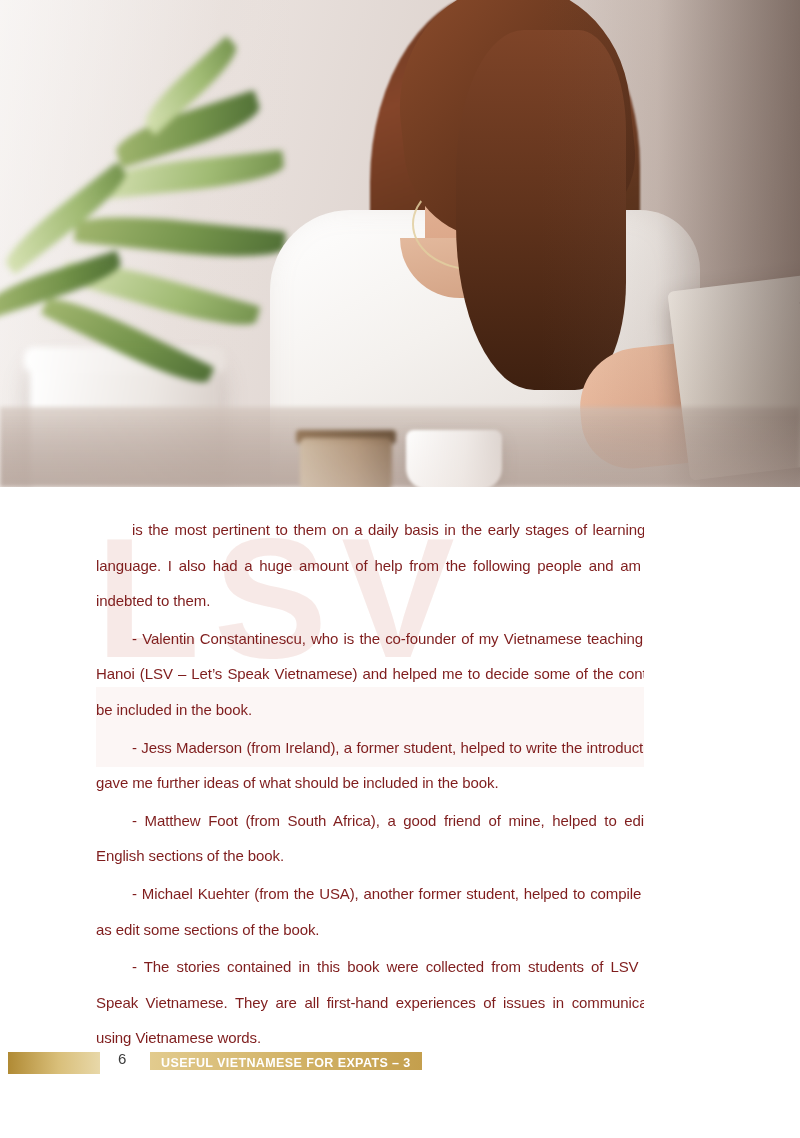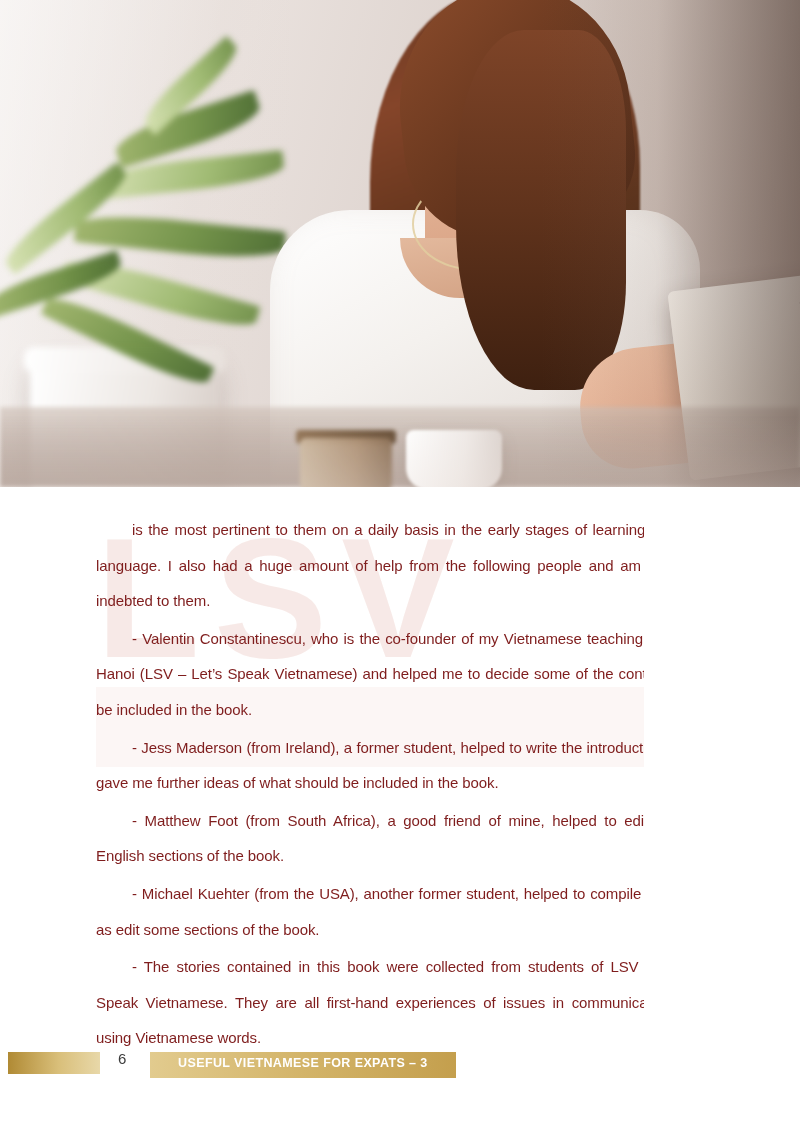--- a/index.html
+++ b/index.html
@@ -354,22 +354,22 @@
     left: 118px;
     top: -2px;
     font-size: 15px;
     color: #3b3b3b;
     font-family: "Liberation Sans", sans-serif;
   }
   .footer-label {
     position: absolute;
     left: 150px;
     top: 0;
-    height: 26px;
-    padding: 0 28px;
+    height: 18px;
+    padding: 0 11px;
     background: linear-gradient(90deg,#e2cb8e,#d3b469 50%,#c49f4d);
     color: #ffffff;
     font-size: 12.5px;
     font-weight: bold;
     letter-spacing: 0.4px;
     line-height: 22px;
     font-family: "Liberation Sans", sans-serif;
     white-space: nowrap;
   }
 </style>

